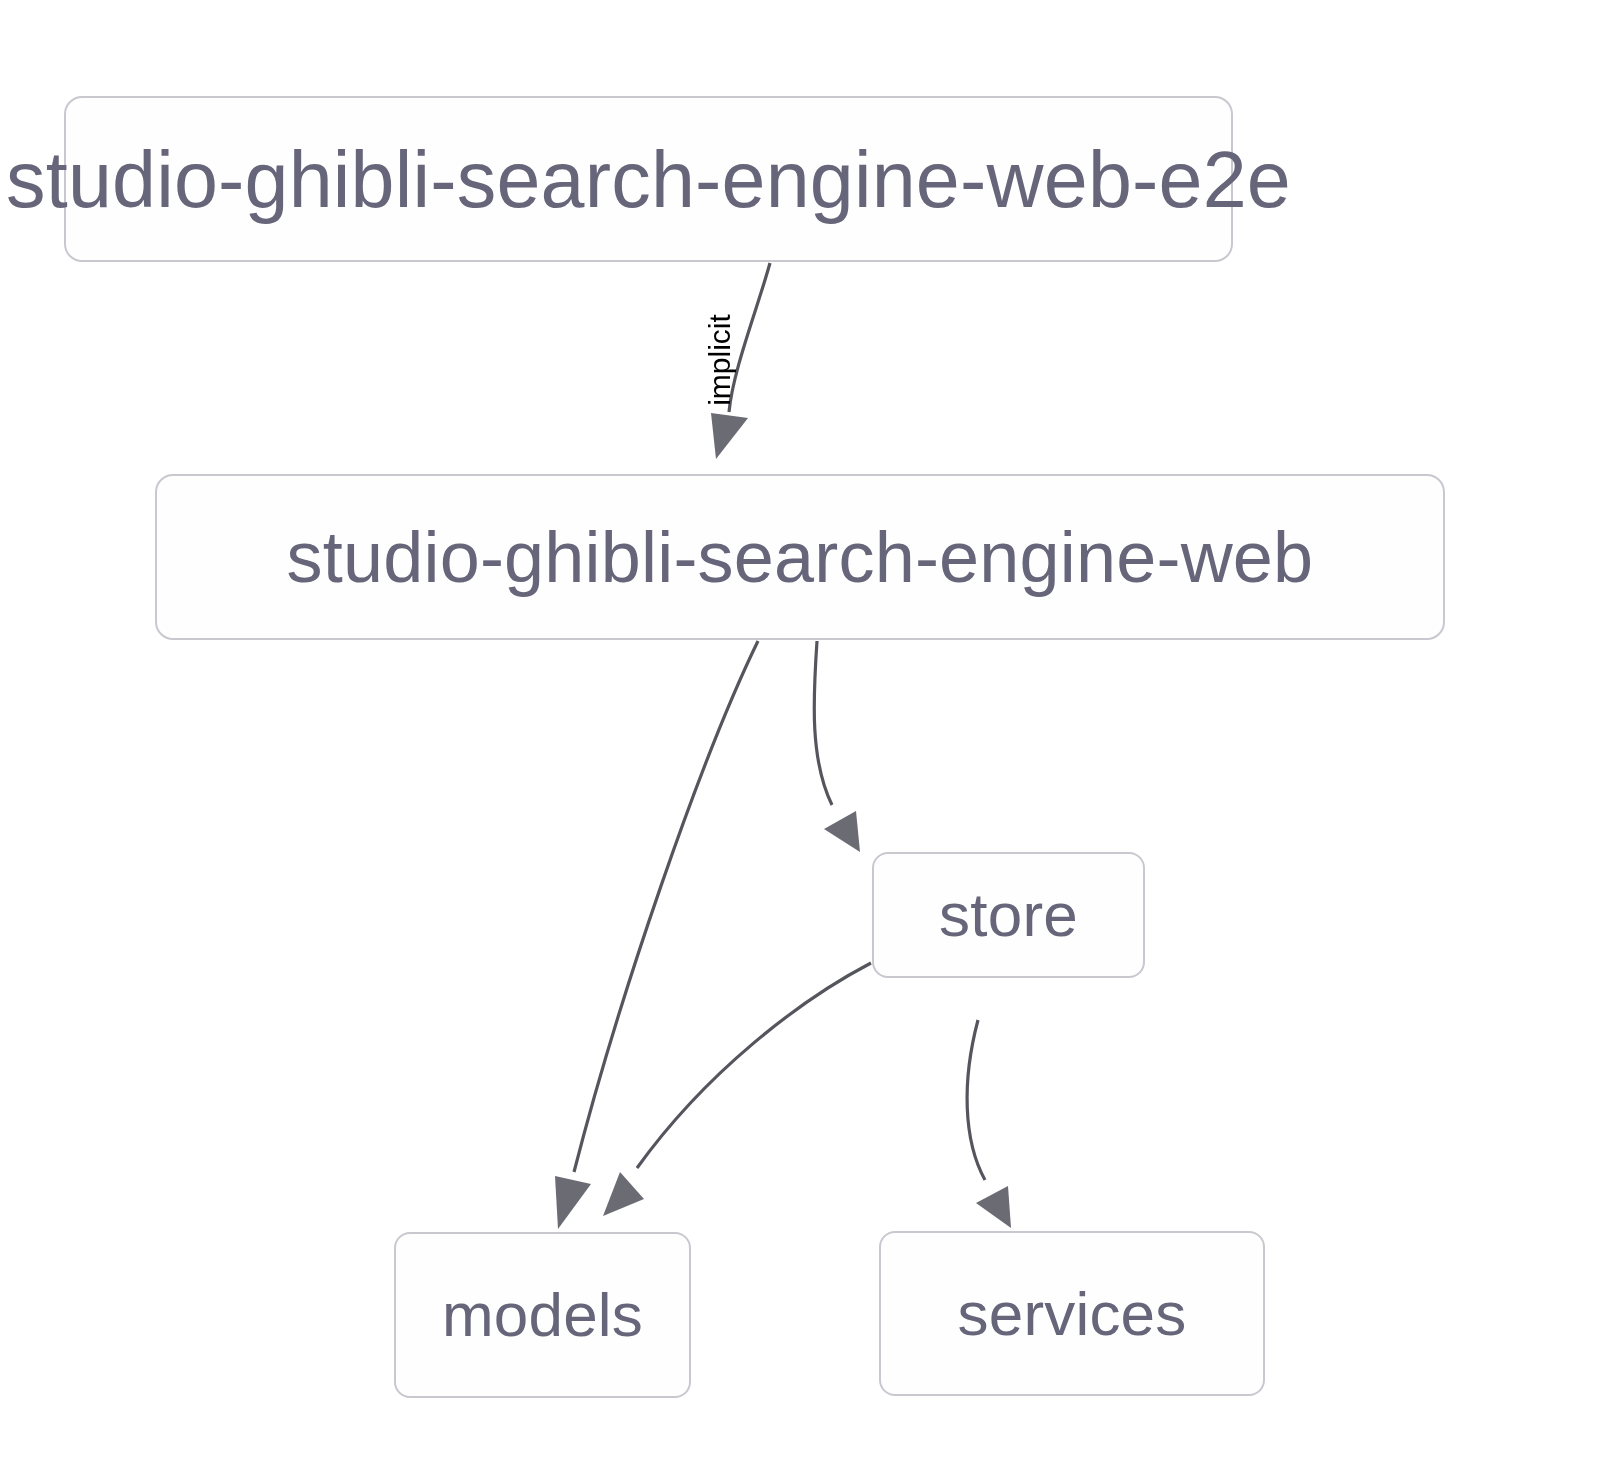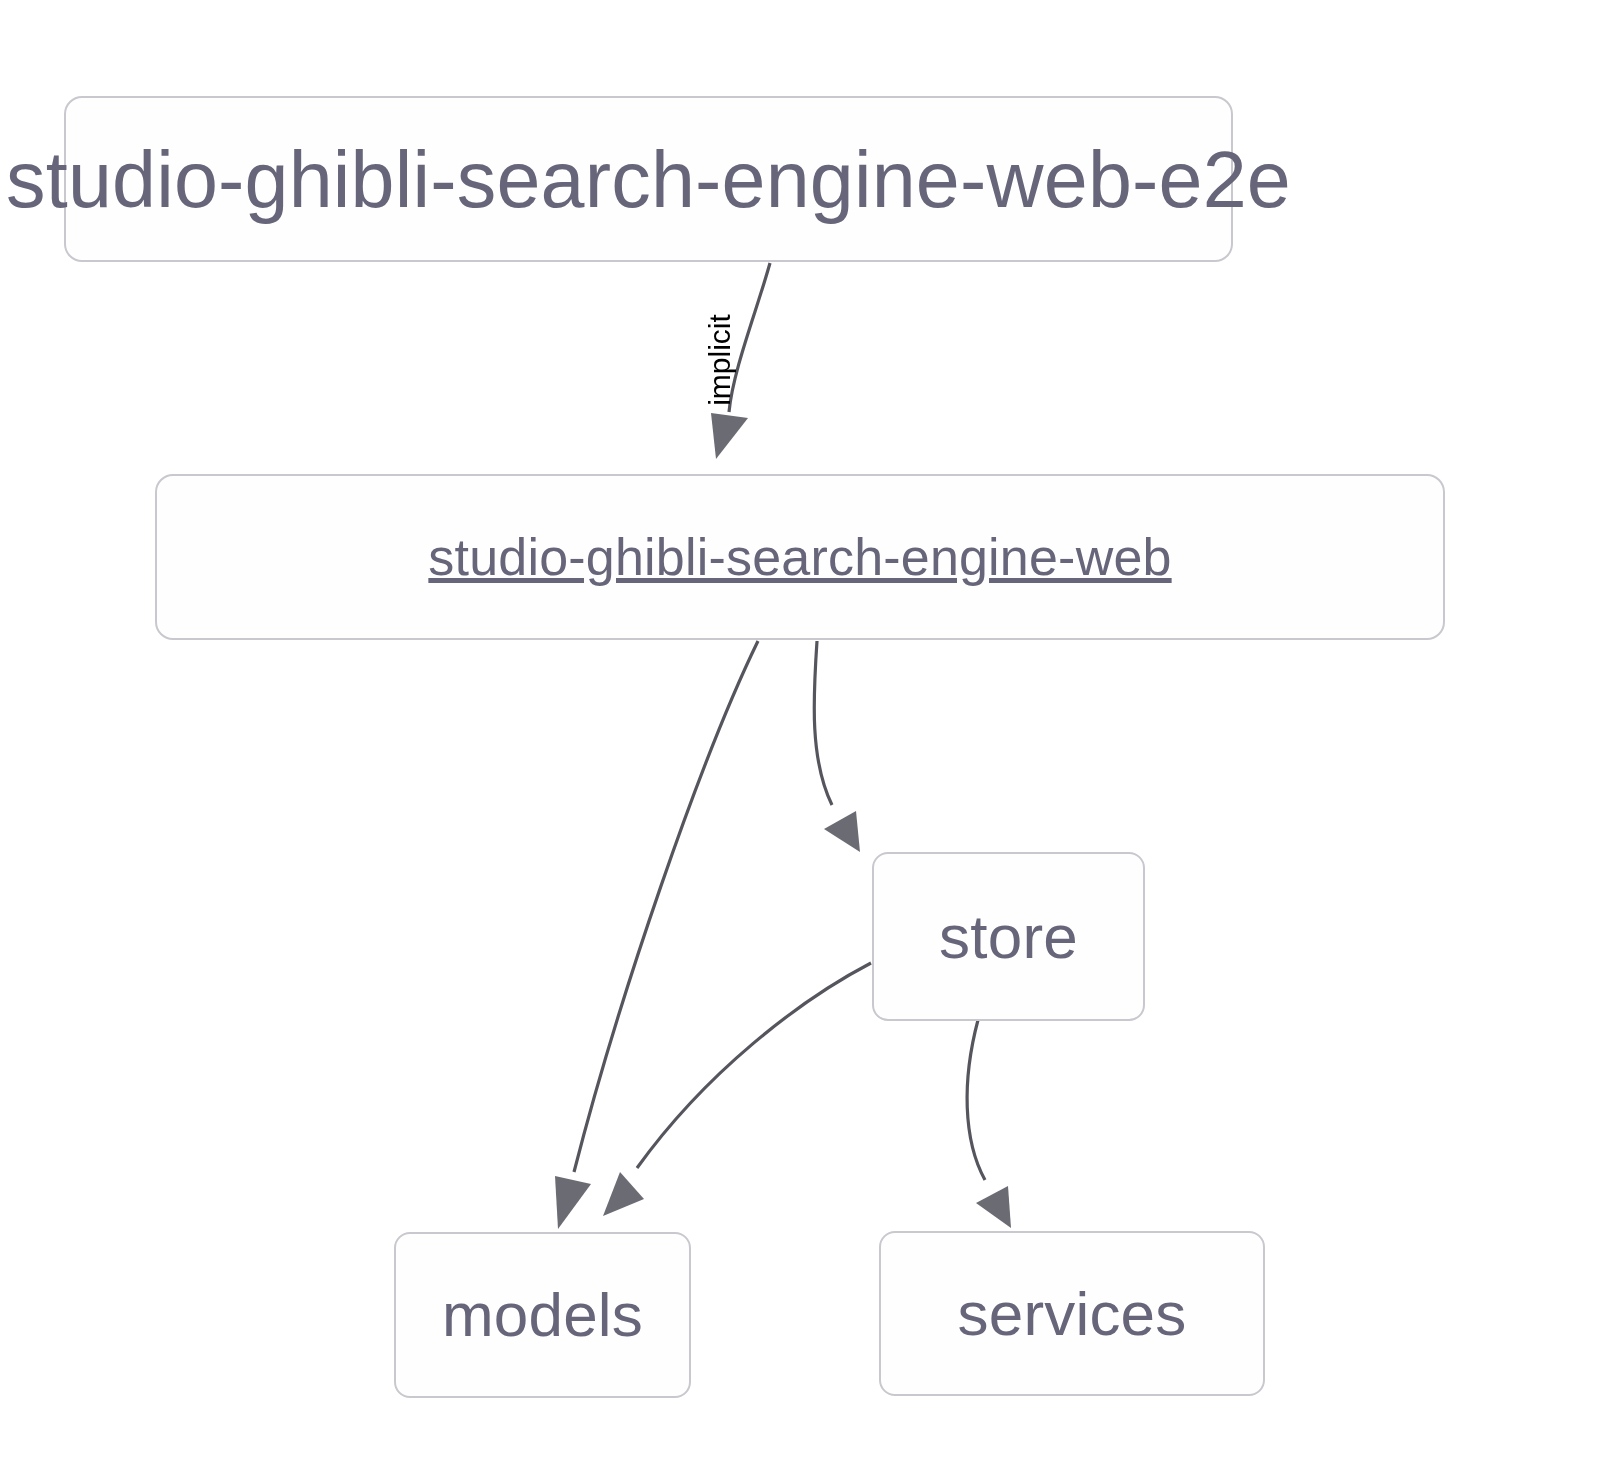--- a/index.html
+++ b/index.html
@@ -54,27 +54,27 @@
   }
   #node-web-e2e .node-label { font-size: 79px; }
 
   #node-web {
     left: 155px;
     top: 474px;
     width: 1290px;
     height: 166px;
     border-radius: 18px;
   }
-  #node-web .node-label { font-size: 52px; text-decoration: underline; }
+  #node-web .node-label { font-size: 72px; }
 
   #node-store {
     left: 872px;
     top: 852px;
     width: 273px;
-    height: 169px;
+    height: 126px;
     text-align: center;
   }
   #node-store .node-label { font-size: 62px; }
 
   #node-models {
     left: 394px;
     top: 1232px;
     width: 297px;
     height: 166px;
   }

